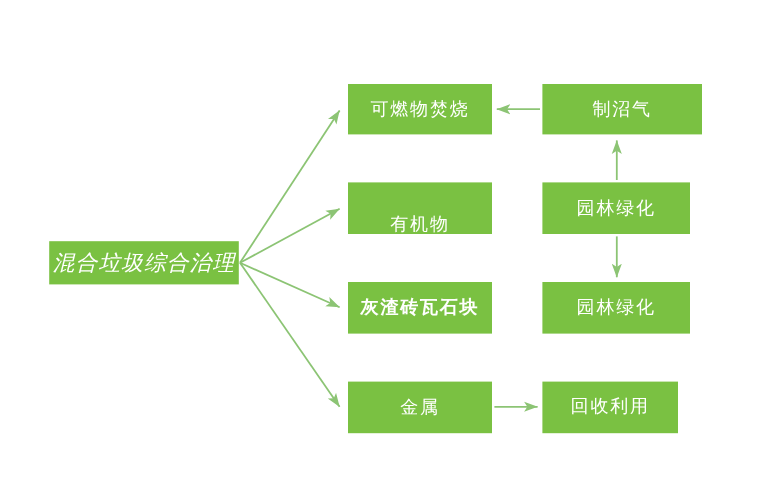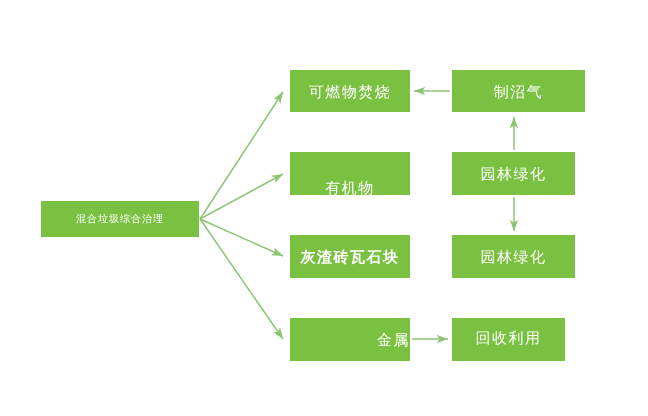--- a/index.html
+++ b/index.html
@@ -40,26 +40,26 @@
     white-space: nowrap;
     box-sizing: border-box;
   }
   .node-label {
     color: #ffffff;
     font-size: 15px;
     letter-spacing: 1.5px;
   }
   
   #node-root      { left: 41px;  top: 201px; width: 158px; height: 36px; }
-  #node-root .node-label { font-size: 10px; letter-spacing: 1px; }
+  #node-root .node-label { font-size: 18px; letter-spacing: 1px; font-style: italic; }
   
   #node-burn      { left: 290px; top: 70px;  width: 120px; height: 42px; }
   #node-organic   { left: 290px; top: 152px; width: 120px; height: 43px; align-items: flex-end; }
   #node-ash       { left: 290px; top: 235px; width: 120px; height: 43px; font-weight: bold; }
-  #node-metal     { left: 290px; top: 318px; width: 120px; height: 43px; justify-content: flex-end; }
+  #node-metal     { left: 290px; top: 318px; width: 120px; height: 43px; }
   
   #node-biogas    { left: 452px; top: 70px;  width: 133px; height: 42px; }
   #node-biochem   { left: 452px; top: 152px; width: 123px; height: 43px; }
   #node-garden    { left: 452px; top: 235px; width: 123px; height: 43px; }
   #node-recycle   { left: 452px; top: 318px; width: 113px; height: 43px; font-family: Liberation Mono, monospace; }
 </style>
 </head>
 <body>
 
 <div id="canvas">

